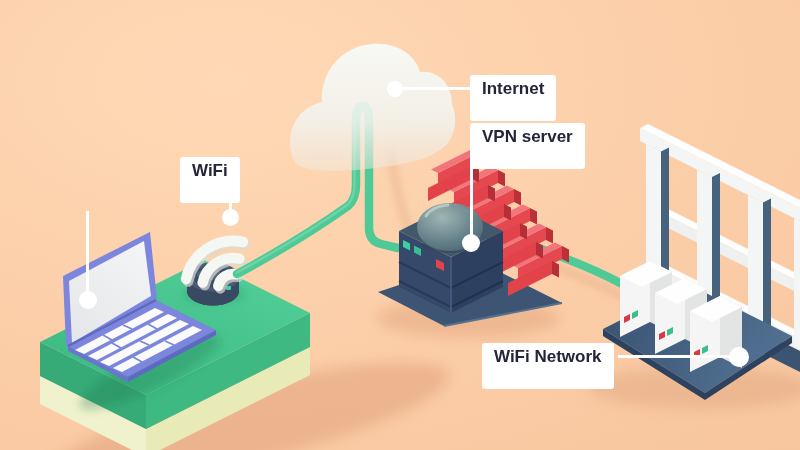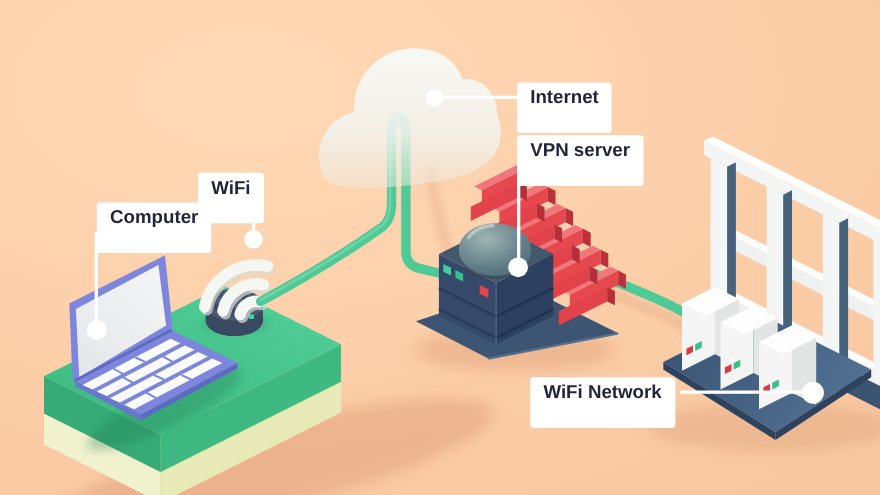--- a/index.html
+++ b/index.html
@@ -240,23 +240,20 @@
         <ellipse cx="450" cy="246" rx="28" ry="7" fill="#31464f" opacity="0.5"></ellipse>
         <ellipse cx="450" cy="227" rx="33" ry="24" fill="url(#domeG)" opacity="0.96"></ellipse>
         <path d="M426,216 A26,18 0 0 1 448,205" stroke="#c9d8d3" stroke-width="3" fill="none" opacity="0.7" stroke-linecap="round"></path>
       </g>
     </g>
   </g>
 </svg>
 
 <div class="callout-line" style="left:86px;top:211px;width:3px;height:89px;"></div>
 <div class="callout-dot" style="left:79px;top:291px;width:18px;height:18px;"></div>
-<div class="callout-box" style="left:88px;top:184px;">
-  <span>Computer</span>
-</div>
 
 <div class="callout-line" style="left:229px;top:167px;width:3px;height:52px;"></div>
 <div class="callout-dot" style="left:222px;top:209px;width:17px;height:17px;"></div>
 <div class="callout-box" style="left:180px;top:142px;margin-top:15px;">
   <span>WiFi</span>
 </div>
 
 <div class="callout-line" style="left:399px;top:87px;width:71px;height:3px;"></div>
 <div class="callout-dot" style="left:387px;top:81px;width:16px;height:16px;"></div>
 <div class="callout-box" style="left:470px;top:75px;">

